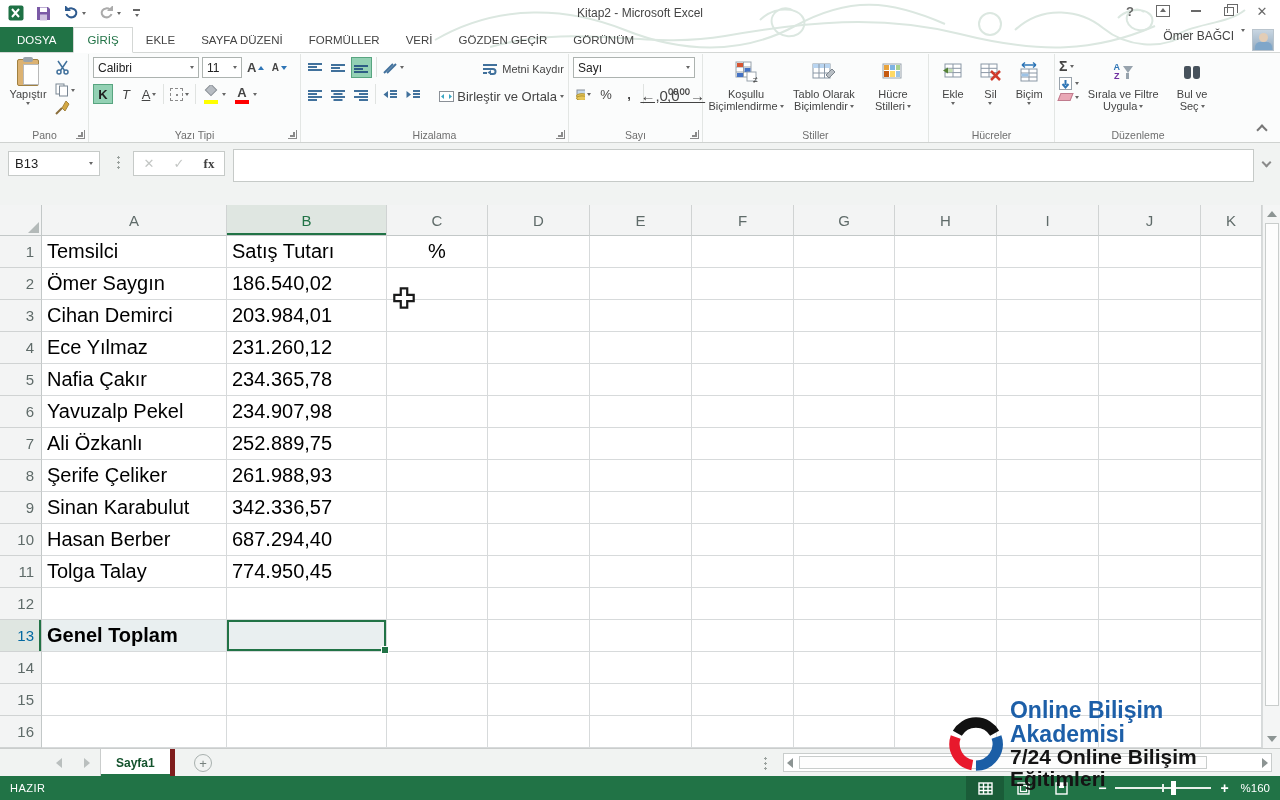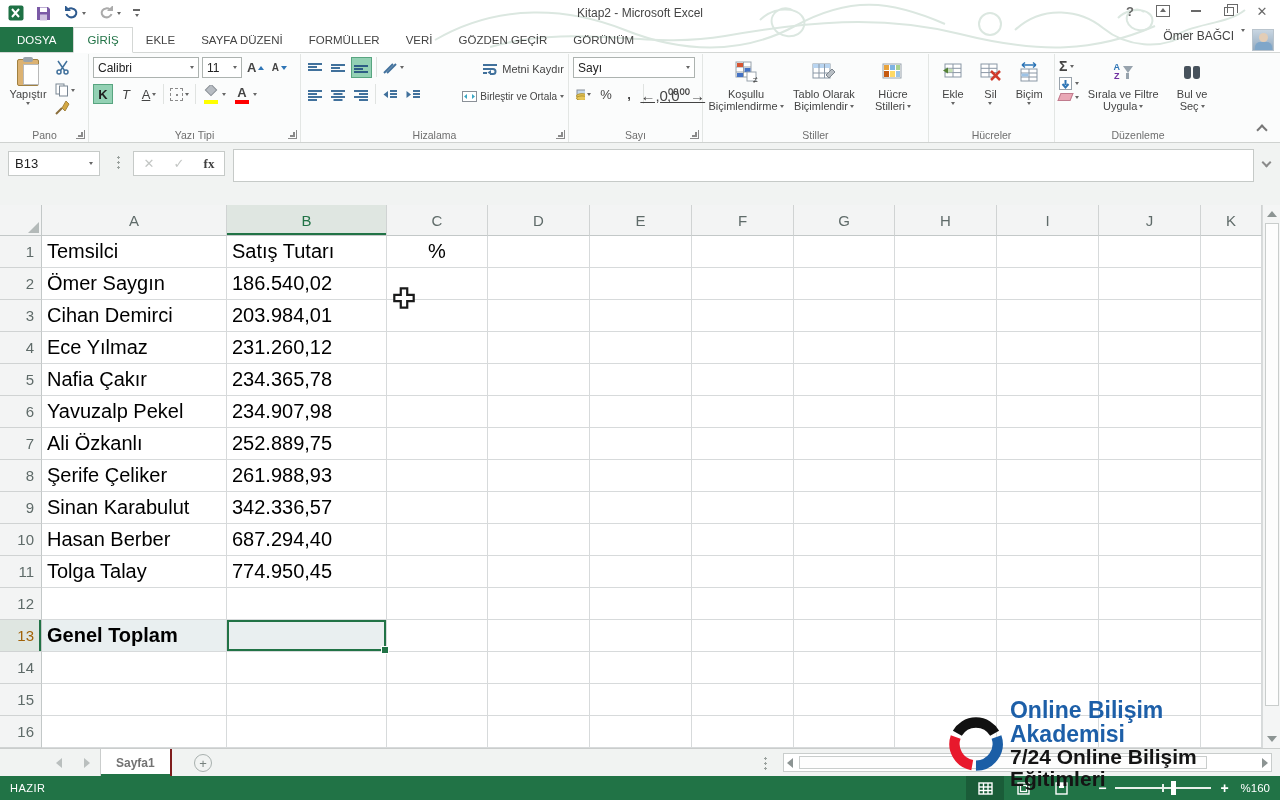--- a/index.html
+++ b/index.html
@@ -80,41 +80,41 @@
   .fchev { position:absolute; right:10px; top:16px; width:7px; height:7px; border-left:2px solid #8a8a8a; border-bottom:2px solid #8a8a8a; transform:rotate(-45deg); }
 
   
   .gridwrap { position:absolute; left:0; top:205px; width:1280px; height:543px; background:#fff; }
   #grid { display:grid; position:absolute; left:0; top:0; }
   .corner { background:#f3f4f4; border-right:1px solid #c3c8c8; border-bottom:1px solid #c3c8c8; position:relative; }
   .corner::after { content:""; position:absolute; right:2px; bottom:2px; border-left:11px solid transparent; border-bottom:11px solid #b4bab9; }
   .ch { background:#f3f4f4; border-right:1px solid #d0d3d3; border-bottom:1px solid #c3c8c8; font-size:15px; color:#5f6b69; display:flex; align-items:center; justify-content:center; }
   .ch.selh { background:#dfe6e1; color:#217346; box-shadow:inset 0 -2px 0 #217346; }
   .rh { background:#f3f4f4; border-right:1px solid #c3c8c8; border-bottom:1px solid #d0d3d3; font-size:15px; color:#5f6b69; display:flex; align-items:center; justify-content:flex-end; padding-right:7px; }
-  .rh.selh { background:#dfe6e1; color:#a16207; box-shadow:inset -2px 0 0 #217346; }
+  .rh.selh { background:#dfe6e1; color:#0369a1; box-shadow:inset -2px 0 0 #217346; }
   .cell { position:relative; background:#fff; border-right:1px solid #d7dadb; border-bottom:1px solid #d7dadb; font-size:20px; color:#000; padding:0 5px; line-height:31px; white-space:nowrap; overflow:hidden; }
   .cell.num { text-align:left; }
   .cell.ctr { text-align:center; }
   .cell.b { font-weight:bold; }
   .cell.hl { background:#e9eff0; }
   .cell.sel { box-shadow:inset 0 0 0 2px #217346; overflow:visible; z-index:2; }
   .cell.sel::after { content:""; position:absolute; right:-3px; bottom:-3px; width:6px; height:6px; background:#217346; border:1px solid #fff; }
 
   .vscroll { position:absolute; right:0; top:0; width:18px; height:543px; background:#f4f5f5; border-left:1px solid #d8dbdb; display:flex; flex-direction:column; align-items:center; padding:2px 0; }
   .sarr-u { width:0;height:0;border-left:5px solid transparent;border-right:5px solid transparent;border-bottom:6px solid #8c9493; margin:4px 0;}
   .sarr-d { width:0;height:0;border-left:5px solid transparent;border-right:5px solid transparent;border-top:6px solid #8c9493; margin:4px 0;}
   .sarr-l { width:0;height:0;border-top:5px solid transparent;border-bottom:5px solid transparent;border-right:6px solid #8c9493;}
   .sarr-r { width:0;height:0;border-top:5px solid transparent;border-bottom:5px solid transparent;border-left:6px solid #8c9493;}
   .vthumb { width:14px; height:483px; background:#fdfdfd; border:1px solid #c9cdcc; margin-top:2px; }
 
   
   .sheetbar { position:absolute; left:0; top:748px; right:0; height:28px; background:#f1f3f2; border-top:1px solid #cacdcc; }
   .snav { position:absolute; left:56px; top:0; height:100%; display:flex; align-items:center; gap:22px; }
   .snav .sarr-l, .snav .sarr-r { opacity:.55; }
-  .stab { position:absolute; left:100px; top:0; height:100%; background:#fff; border-left:1px solid #cacdcc; border-right:2px solid #7f1d1d; display:flex; align-items:center; padding:0 15px; font-size:12px; font-weight:bold; color:#737373; box-shadow:inset 0 -2px 0 #217346; }
+  .stab { position:absolute; left:100px; top:0; height:100%; background:#fff; border-left:1px solid #cacdcc; border-right:5px solid #7f1d1d; display:flex; align-items:center; padding:0 15px; font-size:12px; font-weight:bold; color:#14532d; box-shadow:inset 0 -2px 0 #217346; }
   .addsheet { position:absolute; left:194px; top:5px; width:18px; height:18px; border:1px solid #a8b0ae; border-radius:50%; color:#76807d; display:flex; align-items:center; justify-content:center; font-size:13px; line-height:1; }
   .hgrip { position:absolute; left:764px; top:7px; width:3px; height:14px; background:radial-gradient(circle, #9aa19e 1px, transparent 1.4px); background-size:3px 5px; }
   .hscroll { position:absolute; left:783px; right:8px; top:4px; height:19px; background:#fff; border:1px solid #c9cdcc; display:flex; align-items:center; padding:0 3px; }
   .hthumb { width:408px; height:13px; background:#fdfdfd; border:1px solid #c9cdcc; margin-left:6px; }
   .hscroll .sarr-r { margin-left:auto; }
 
   
   .statusbar { position:absolute; left:0; top:776px; right:0; height:24px; background:#217346; color:#fff; display:flex; align-items:center; font-size:11px; padding-left:10px; }
   .sb-right { margin-left:auto; display:flex; align-items:center; height:100%; }
   .viewbtn { width:38px; height:100%; display:flex; align-items:center; justify-content:center; }
@@ -413,21 +413,21 @@
             <svg width="15" height="12">
               <g stroke="#41719c" stroke-width="2">
                 <line x1="7" y1="2" x2="14" y2="2"></line>
                 <line x1="7" y1="5" x2="14" y2="5"></line>
                 <line x1="7" y1="8" x2="14" y2="8"></line>
               </g>
               <path d="M0.5 2 L0.5 9 L5 5.5 Z" fill="#41719c"></path>
             </svg>
           </span>
         <span style="flex:1"></span>
-        <span style="display:flex;align-items:center;gap:3px;font-size:10px;color:#444;">
+        <span style="display:flex;align-items:center;gap:3px;font-size:13px;color:#444;">
           <svg width="15" height="11">
               <rect x="0.5" y="0.5" width="14" height="10" fill="#fff" stroke="#8a9097"></rect>
               <path d="M2 5.5 L5 3 L5 8 Z" fill="#3ba7c4"></path>
               <path d="M13 5.5 L10 3 L10 8 Z" fill="#3ba7c4"></path>
             </svg>
           <span>Birleştir ve Ortala</span>
           <span class="caret sm"></span>
         </span>
       </div>
       <span class="grp-label">Hizalama</span>

